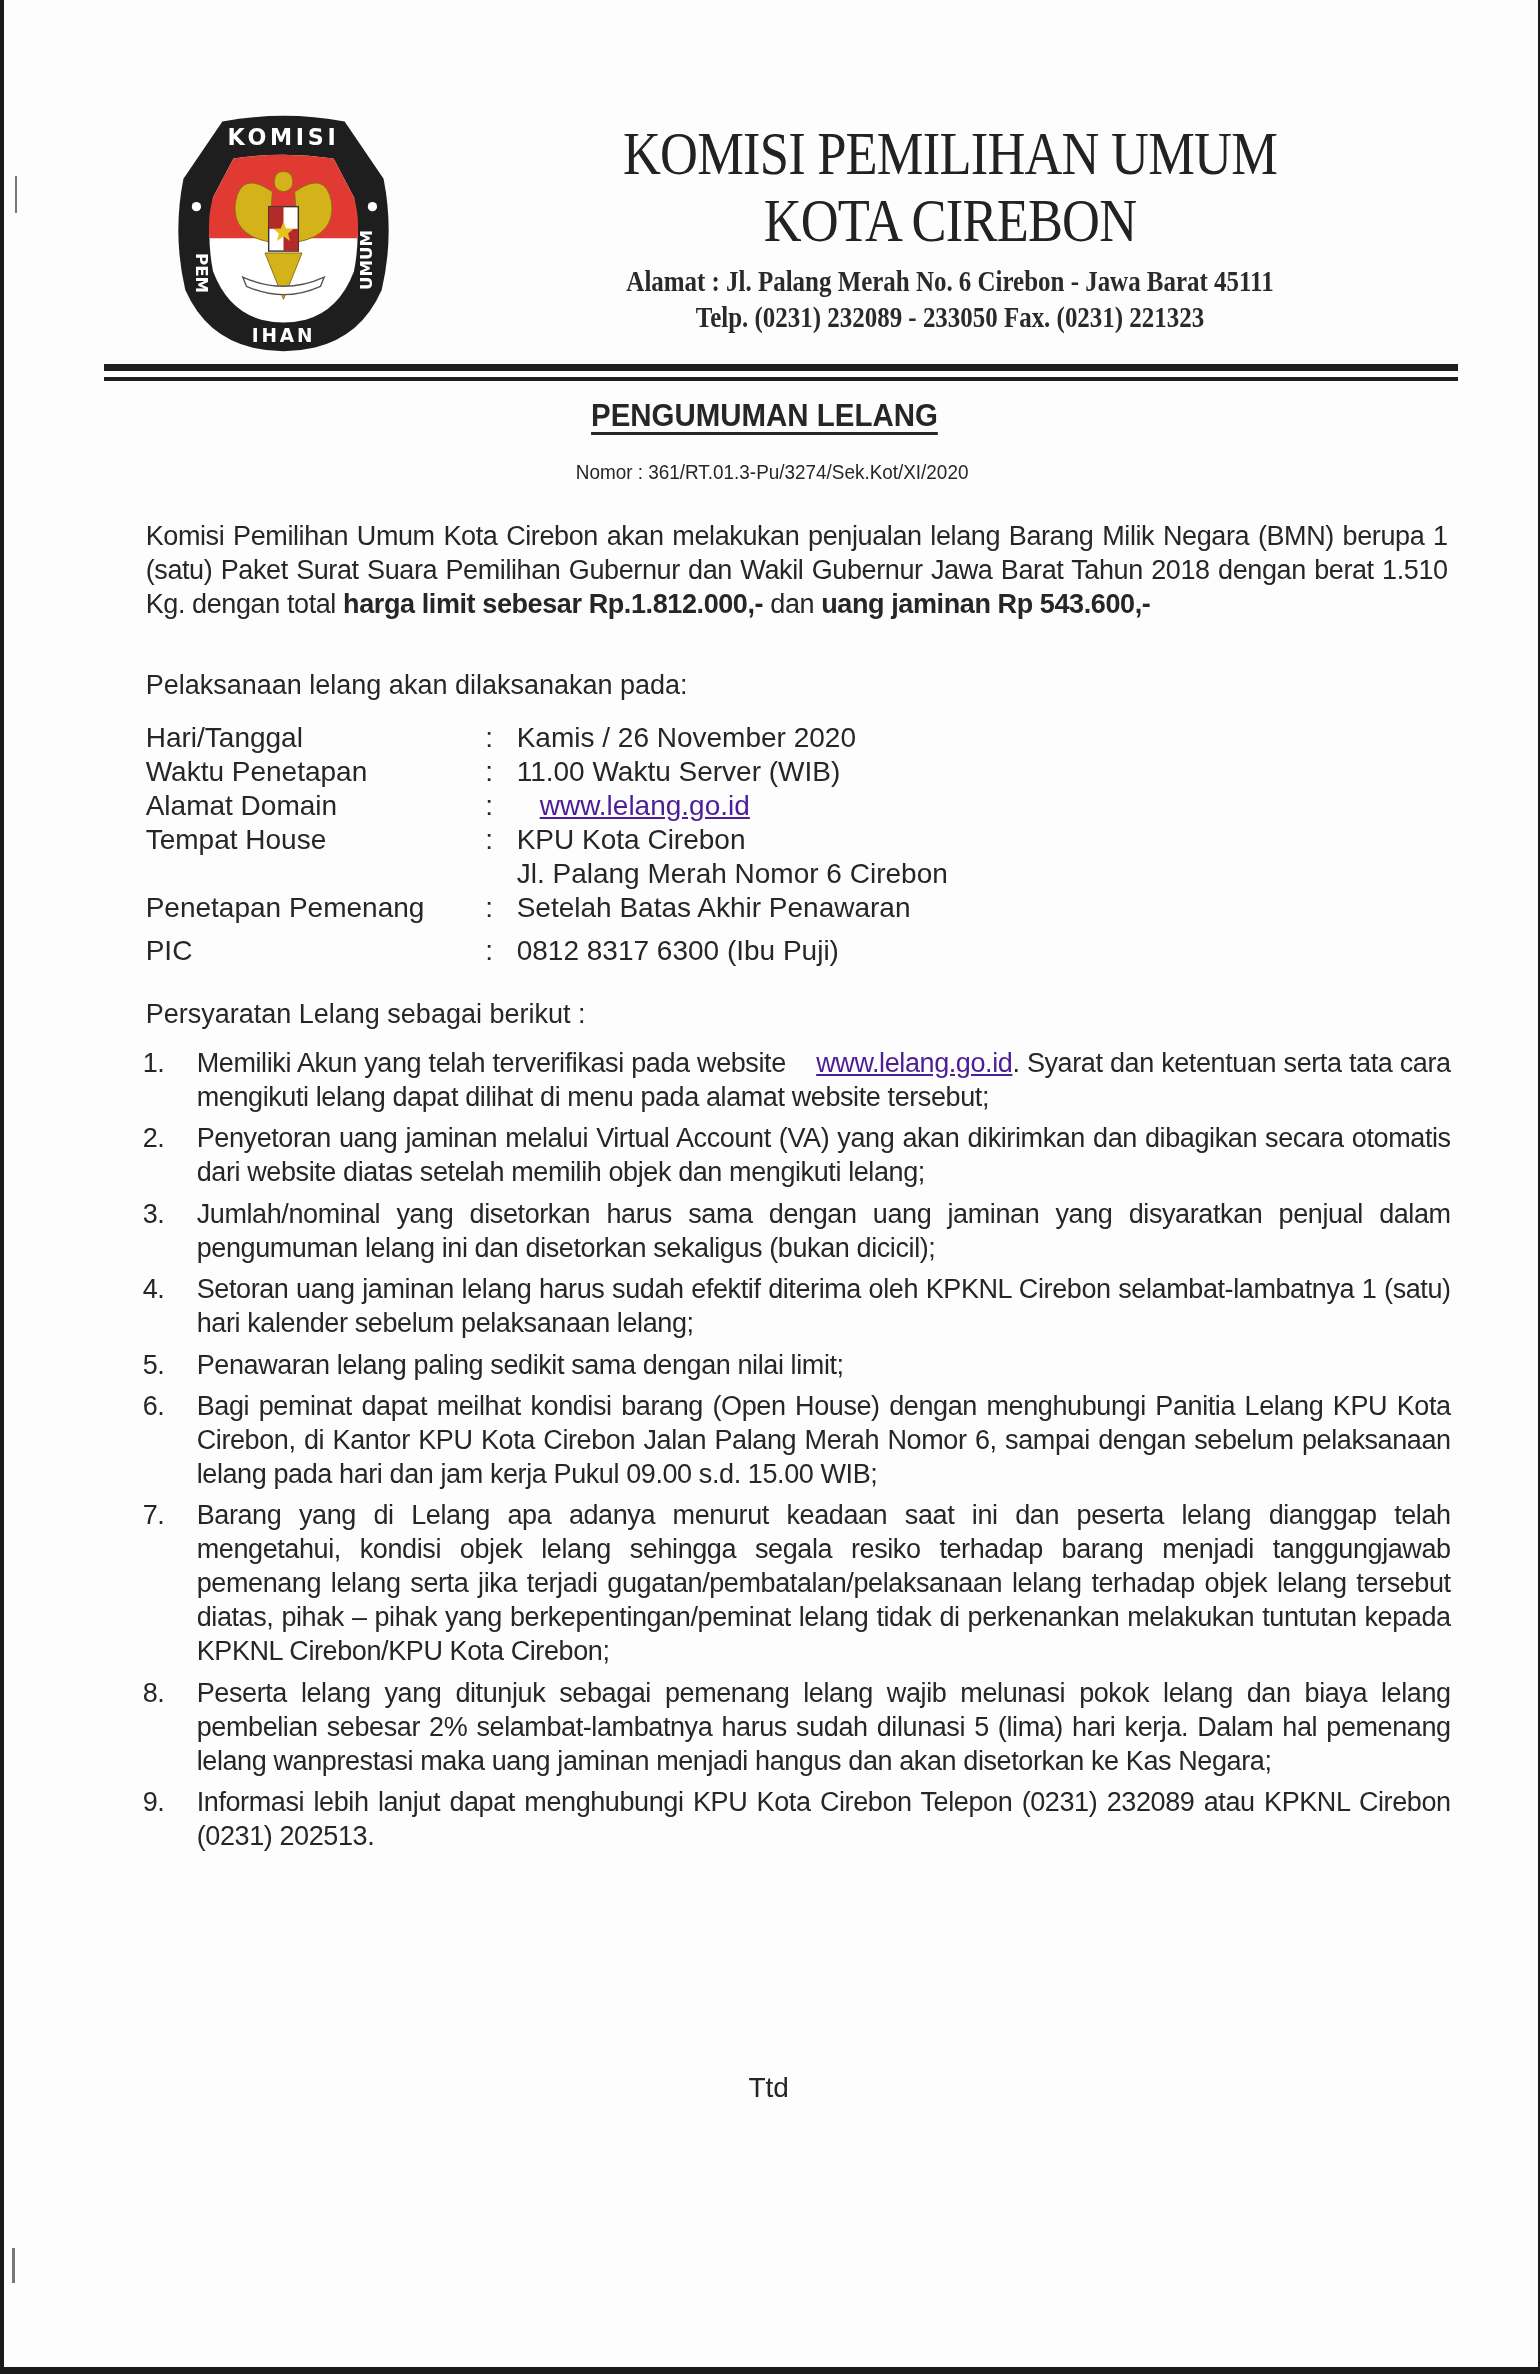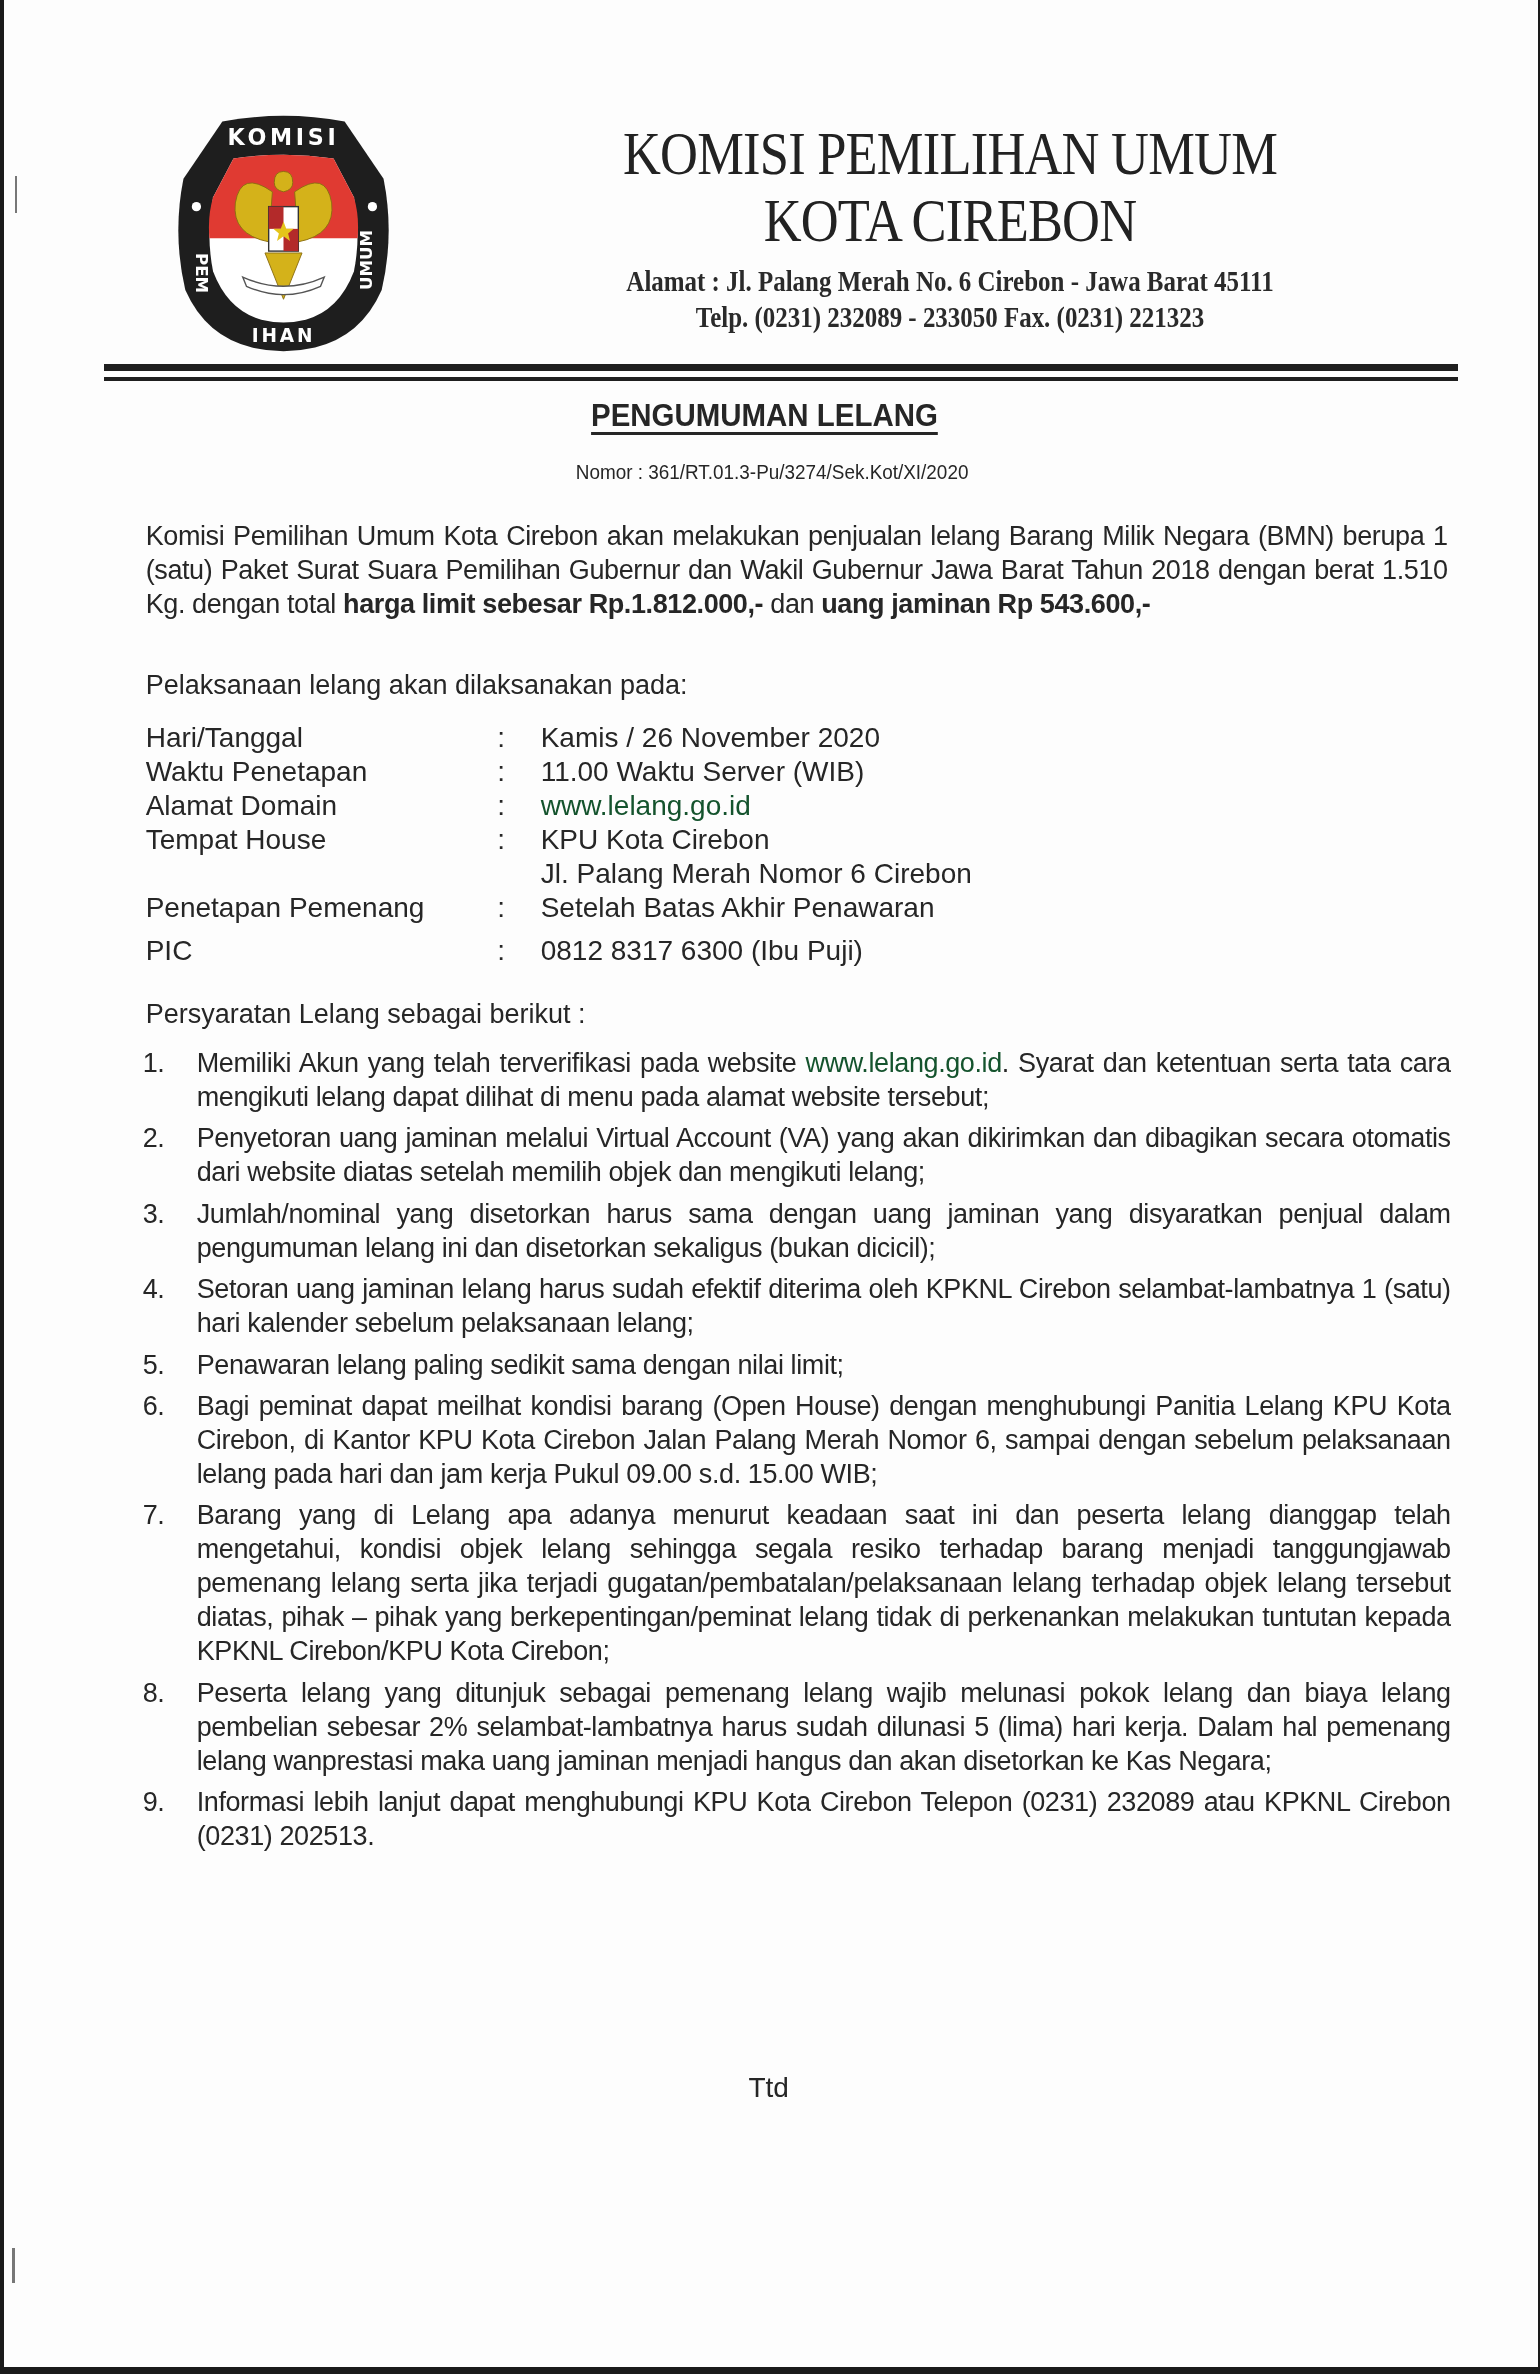--- a/index.html
+++ b/index.html
@@ -46,26 +46,26 @@
   .body-text {
     position: absolute; left: 142px; width: 1302px;
     font-size: 27px; line-height: 34px; text-align: justify;
   }
   .body-text b { font-weight: bold; }
   .narrow { letter-spacing: -0.4px; margin-top: 6px; }
   .details {
     position: absolute; left: 142px; top: 721px; width: 1020px;
     font-size: 28px; line-height: 34px;
   }
-  .d-row { display: flex; gap: 12px; }
+  .d-row { display: flex; }
   .d-row.gap { margin-top: 9.3px; }
   .d-label { width: 334px; }
   .d-colon { width: 37px; text-align: left; padding-left: 5.6px; box-sizing: border-box; }
   .d-value { flex: 1; }
-  .link { color: #14532d; }
+  .link { text-decoration: underline; color: #4c1d95; margin-left: 23px; }
   .req-list {
     position: absolute; left: 139px; top: 1048px; width: 1308px;
     font-size: 27px; line-height: 34px; margin: 0; padding: 0; list-style: none;
   }
   .req-item { display: flex; margin-bottom: 7.4px; }
   .req-num { width: 54px; flex: none; }
   .req-text { flex: 1; text-align: justify; }
   .signature {
     position: absolute; left: 0; width: 1530px; text-align: center; font-size: 28px; line-height: 35px;
   }

